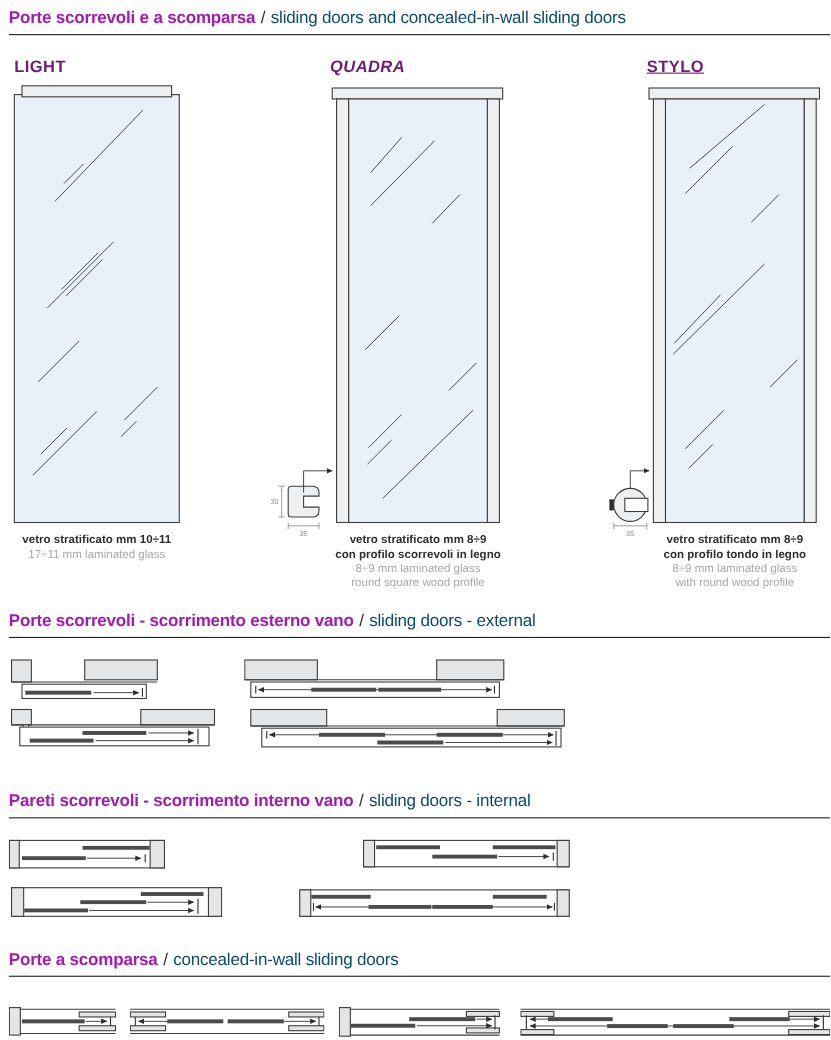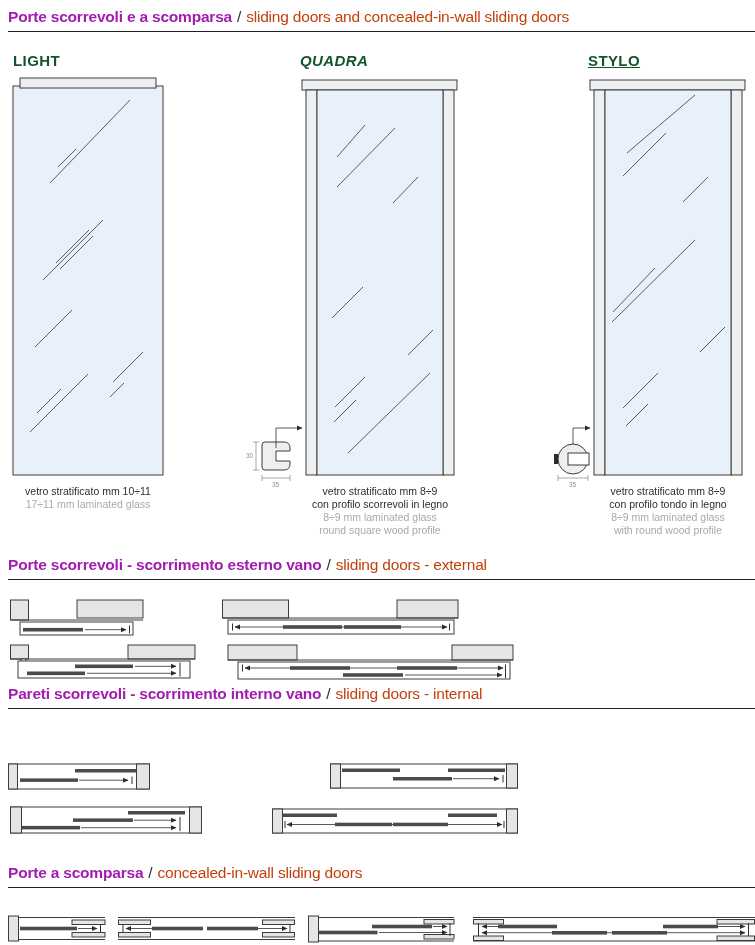--- a/index.html
+++ b/index.html
@@ -2,24 +2,24 @@
 <html><head>
 <meta charset="utf-8">
 <style>
   html,body{margin:0;padding:0;background:#fff;}
   .page{position:relative;width:755px;height:945px;background:#fff;overflow:hidden;
         font-family:"Liberation Sans",sans-serif;color:#2f2f2f;}
   .sec-head{position:absolute;left:8px;right:0;font-size:15.5px;letter-spacing:-0.2px;
             border-bottom:1.6px solid #1f1f1f;padding-bottom:5px;white-space:nowrap;}
   .h-it{font-weight:700;color:#a21caf;}
   .h-sep{color:#2e2e2e;margin:0 5px;font-weight:400;}
-  .h-en{color:#c2410c;font-weight:400;}
-  .door-name{position:absolute;top:52px;font-size:15px;font-weight:600;letter-spacing:0.4px;color:#14532d;}
+  .h-en{color:#0c4a6e;font-weight:400;}
+  .door-name{position:absolute;top:52px;font-size:15px;font-weight:600;letter-spacing:0.4px;color:#701a75;}
   .caption{position:absolute;text-align:center;line-height:13px;font-size:10.5px;}
-  .cap-it{font-weight:400;color:#2e2e2e;}
+  .cap-it{font-weight:700;color:#2e2e2e;}
   .cap-en{font-weight:400;color:#a9a9a9;}
   .dg{position:absolute;}
   
   .w{fill:#e3e5e6;stroke:#3c3c3c;stroke-width:1;}
   .frame{fill:#edeff1;stroke:#3c3c3c;stroke-width:1;}
   .glass{fill:#e8f1fa;stroke:#3c3c3c;stroke-width:1;}
   .t{fill:#ffffff;stroke:#3c3c3c;stroke-width:1;}
   .ln{stroke:#3c3c3c;stroke-width:1;fill:none;}
   .bar{fill:#4b4b4b;stroke:none;}
   .ar{stroke:#2e2e2e;stroke-width:0.8;fill:none;}
@@ -214,21 +214,21 @@
     <line class="ar" x1="148" y1="25" x2="20" y2="25" marker-end="url(#a24)"></line>
     <line class="ar" x1="148" y1="25" x2="278" y2="25" marker-end="url(#a24)"></line>
     <line class="tick" x1="17.5" y1="21.5" x2="17.5" y2="28.5"></line>
     <line class="tick" x1="280.5" y1="21.5" x2="280.5" y2="35"></line>
     <rect class="bar" x="65" y="23.2" width="60" height="3.6"></rect>
     <rect class="bar" x="172" y="23.2" width="60" height="3.6"></rect>
     <line class="ar" x1="180" y1="32" x2="277" y2="32" marker-end="url(#a24)"></line>
     <rect class="bar" x="118" y="30.2" width="60" height="3.6"></rect>
   </svg>
 
-  <div class="sec-head" style="top:685px;">
+  <div class="sec-head" style="top:720px;">
     <span class="h-it">Pareti scorrevoli - scorrimento interno vano</span><span class="h-sep">/</span><span class="h-en">sliding doors - internal</span>
   </div>
 
   <svg class="dg" style="left:8px;top:763px;" width="144" height="28" viewBox="0 0 144 28">
     <defs>
         <marker id="a31" markerWidth="7" markerHeight="7" refX="5" refY="3" orient="auto" markerUnits="userSpaceOnUse">
           <path d="M0,0.5 L5.5,3 L0,5.5 Z" fill="#2e2e2e"></path>
         </marker>
       </defs>
     <rect class="t" x="0.5" y="1" width="141" height="25"></rect>

